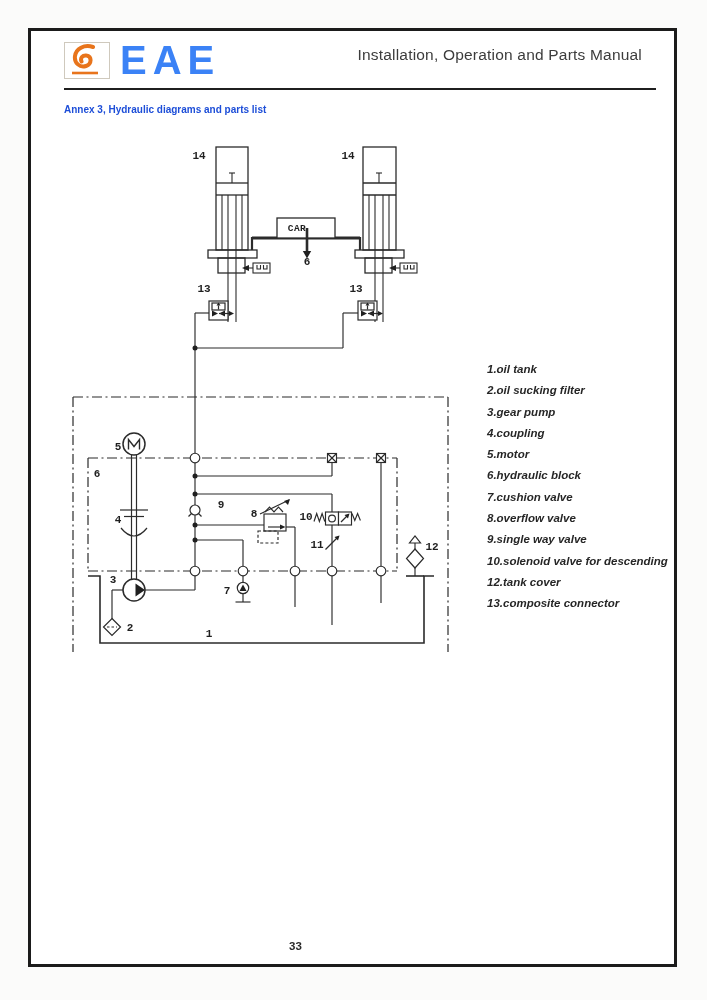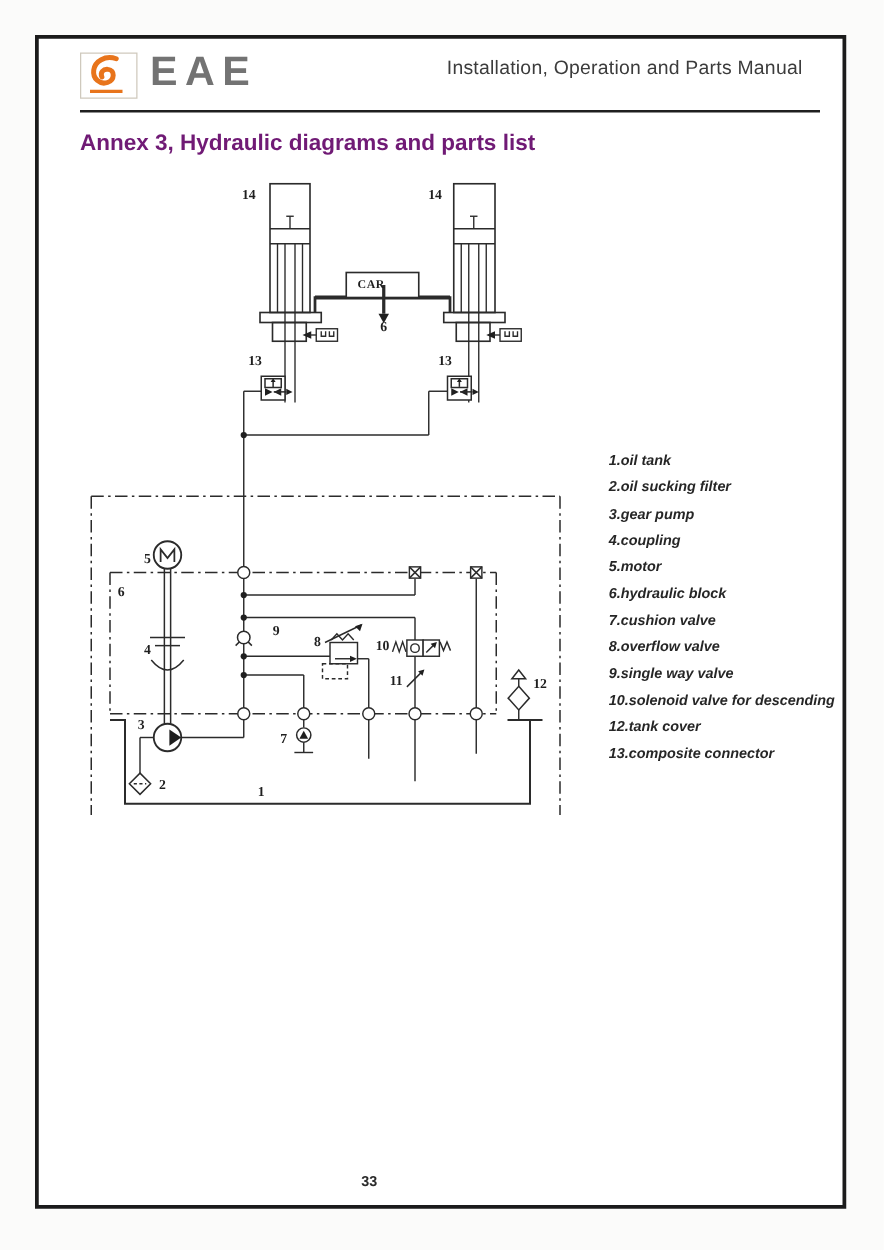--- a/index.html
+++ b/index.html
@@ -10,33 +10,33 @@
   .frame{
     position:absolute;left:28px;top:28px;width:649px;height:939px;
     border:3px solid #1b1b1b;box-sizing:border-box;background:#fff;
   }
   .logo-box{
     position:absolute;left:64px;top:42px;width:46px;height:37px;
     border:1px solid #cfc9bd;background:#fff;box-sizing:border-box;
   }
   .logo-text{
     position:absolute;left:120px;top:38px;
-    font-size:33px;font-weight:800;color:#737373;letter-spacing:6px;
+    font-size:40px;font-weight:800;color:#3b82f6;letter-spacing:6px;
     font-family:"Liberation Sans", sans-serif;
   }
   .titles{position:absolute;left:250px;top:46px;width:392px;text-align:right;}
   .title{font-size:15.5px;color:#3c3c3c;letter-spacing:0.2px;}
   .subtitle{font-size:12.5px;font-weight:bold;color:#272727;margin-top:3px;letter-spacing:0.3px;}
   .rule{position:absolute;left:64px;top:88px;width:592px;height:2px;background:#1f1f1f;}
-  .annex{position:absolute;left:64px;top:104px;font-size:18px;font-weight:bold;color:#701a75;}
+  .annex{position:absolute;left:64px;top:104px;font-size:10px;font-weight:bold;color:#1d4ed8;}
   .diagram{position:absolute;left:0;top:0;}
   .dlabel{
     position:absolute;transform:translate(-50%,-50%);
     font-size:11px;font-weight:600;color:#1f1f1f;white-space:nowrap;
-    font-family:Liberation Serif, serif;
+    font-family:Liberation Mono, monospace;
     text-align:center;
   }
   .dlabel.car{font-size:9.5px;font-weight:700;letter-spacing:0.5px;}
   .parts{position:absolute;left:487px;top:359px;}
   .part{
     font:italic 600 11.5px/21.3px "Liberation Sans", sans-serif;
     color:#262626;white-space:nowrap;
   }
   .pagenum{
     position:absolute;left:0;top:940px;width:591px;text-align:center;

